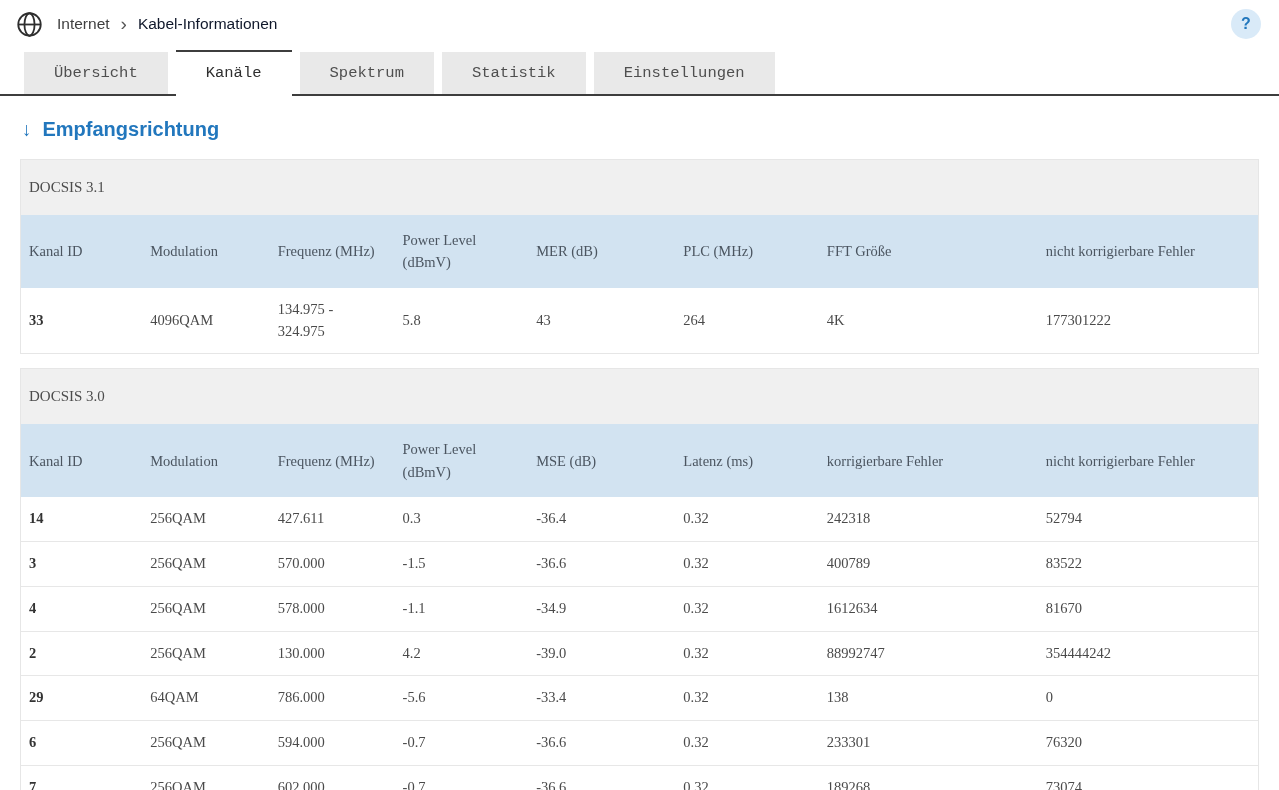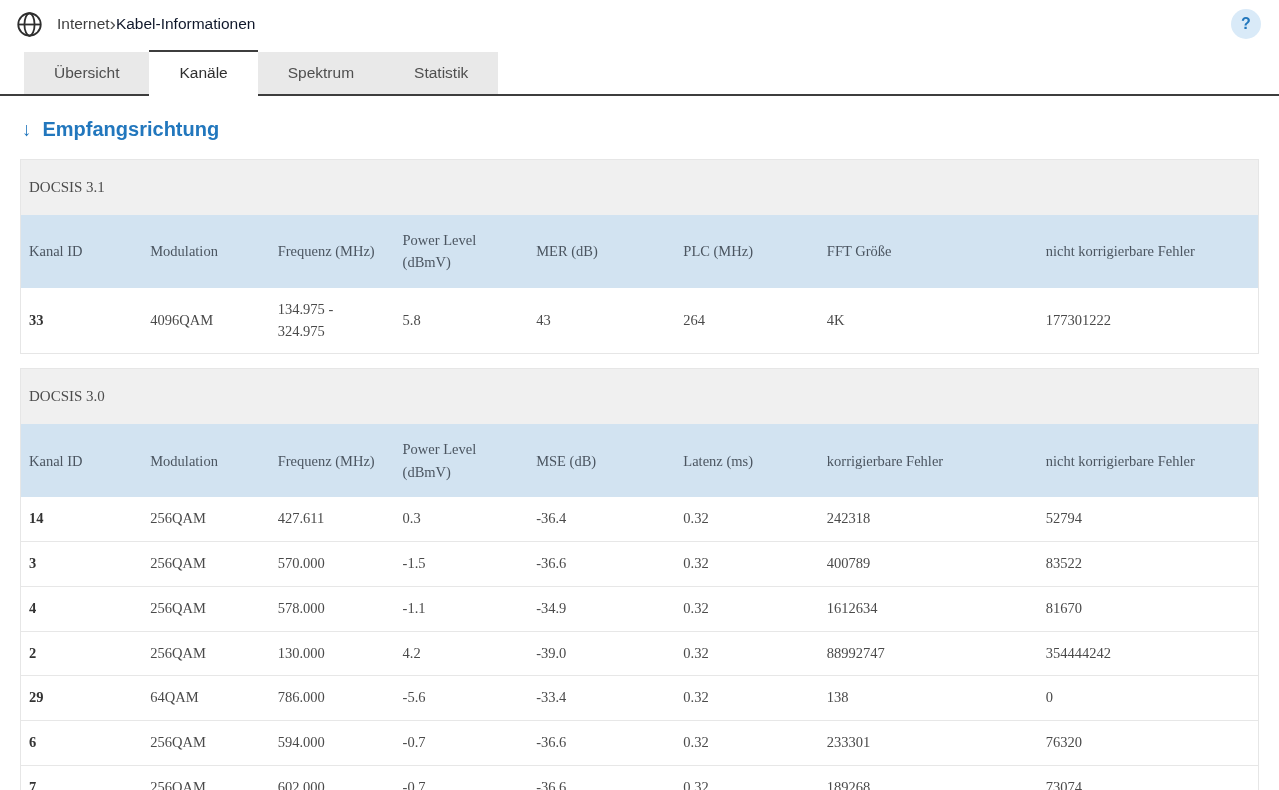--- a/index.html
+++ b/index.html
@@ -12,32 +12,32 @@
   }
   *{box-sizing:border-box;}
   body{
     margin:0; width:1279px; height:790px; overflow:hidden;
     font-family:"Liberation Sans", sans-serif;
     background:#fff; color:#4a4a4a;
   }
   
   .topbar{display:flex; align-items:center; padding:9px 18px 5px 16px;}
   .globe{display:flex; margin-right:14px;}
-  .breadcrumb{display:flex; align-items:center; gap:0; font-size:15.5px; color:#3f3f3f;}
+  .breadcrumb{display:flex; align-items:center; gap:11px; font-size:15.5px; color:#3f3f3f;}
   .crumb.link{cursor:pointer;}
   .crumb.current{color:#0f172a;}
   .sep{font-size:19px; color:#555; line-height:1; margin-top:-2px;}
   .help{
     margin-left:auto; width:30px; height:30px; border-radius:50%;
     background:var(--help-bg); color:var(--accent);
     font-weight:bold; font-size:16px; border:none; cursor:pointer;
     font-family:"Liberation Sans", sans-serif;
   }
   
-  .tabs{display:flex; padding:6px 24px 0; border-bottom:2px solid var(--tab-line); align-items:flex-end;}
+  .tabs{display:flex; gap:8px; padding:6px 24px 0; border-bottom:2px solid var(--tab-line); align-items:flex-end;font-family:Liberation Mono, monospace;}
   .tab{background:var(--tab-bg); color:#4f4f4f; font-size:15.5px; padding:12px 30px; cursor:pointer; white-space:nowrap;}
   .tab.active{
     background:#fff; color:#2f2f2f;
     border-top:2px solid var(--tab-line);
     padding-bottom:14px; margin-bottom:-2px;
   }
   
   .content{padding:0 20px;}
   .direction{display:flex; align-items:center; gap:11px; color:var(--accent);
     font-size:20px; font-weight:600; margin:22px 0 18px; padding-left:2px;}
@@ -78,20 +78,21 @@
       <span class="crumb current">Kabel-Informationen</span>
     </nav>
     <button class="help">?</button>
   </header>
 
   <nav class="tabs" id="tab-bar">
       <div class="tab">Übersicht</div>
       <div class="tab active">Kanäle</div>
       <div class="tab">Spektrum</div>
       <div class="tab">Statistik</div>
+      <div class="tab">Einstellungen</div>
     </nav>
 
   <main class="content">
     <h2 class="direction">
       <span class="arrow">↓</span>
       <span>Empfangsrichtung</span>
     </h2>
     <div id="tables">
         <section class="table-card">
           <div class="card-title">DOCSIS 3.1</div>

